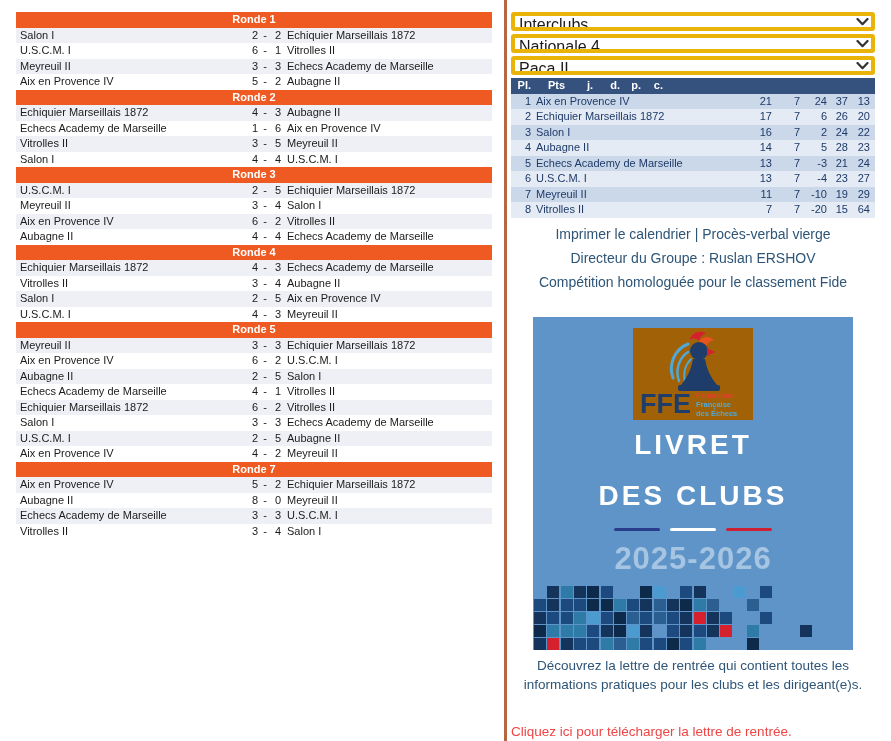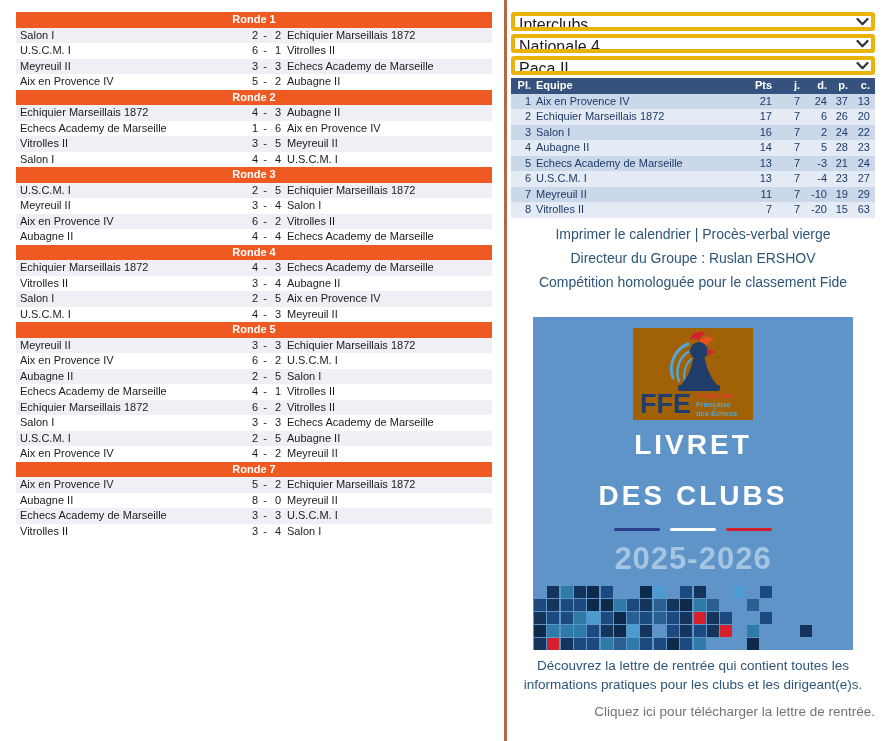--- a/index.html
+++ b/index.html
@@ -78,21 +78,21 @@
   .tricolor{position:absolute;top:211px;left:0;width:100%;display:flex;justify-content:center;gap:10px;}
   .tricolor span{width:46px;height:3px;border-radius:2px;display:block;}
   .banner-season{
     position:absolute;top:224px;left:0;width:100%;text-align:center;
     color:#A6C5E3;font-weight:bold;font-size:31px;letter-spacing:1px;
   }
   .mosaic{position:absolute;left:0;bottom:0;width:100%;height:65px;}
   .mosaic i{position:absolute;width:12px;height:12px;display:block;}
 
   .footer-para{margin-top:6px;text-align:center;font-size:13.5px;color:#2E5577;line-height:19px;}
-  .footer-dl{margin-top:8px;text-align:right;font-size:13.5px;color:#737373;line-height:19px;cursor:pointer;}
+  .footer-dl{margin-top:28px;text-align:left;font-size:13.5px;color:#ef4444;line-height:19px;cursor:pointer;}
 </style>
 </head>
 <body>
 
 <div class="rounds-panel" id="rounds-panel">
     <div class="ronde-header">Ronde 1</div>
     <div class="match-row odd">
       <span class="home">Salon I</span>
       <span class="hs">2</span>
       <span class="sep">-</span>
@@ -320,21 +320,20 @@
       <option>Paca II</option>
     </select>
     <svg class="chev" width="13" height="8" viewBox="0 0 13 8">
         <polyline points="1.5,1 6.5,6.2 11.5,1" stroke="#333" stroke-width="2.2" fill="none" stroke-linecap="round" stroke-linejoin="round"></polyline>
       </svg>
   </div>
 
   <div class="standings">
     <div class="st-header">
       <span class="col-pl">Pl.</span>
-      <span class="col-team">Equipe</span>
       <span class="col-pts">Pts</span>
       <span class="col-j">j.</span>
       <span class="col-d">d.</span>
       <span class="col-p">p.</span>
       <span class="col-c">c.</span>
     </div>
     <div id="standings-body">
         <div class="st-row odd">
           <span class="col-pl">1</span>
           <span class="col-team">Aix en Provence IV</span>
@@ -398,21 +397,21 @@
           <span class="col-p">19</span>
           <span class="col-c">29</span>
         </div>
         <div class="st-row even">
           <span class="col-pl">8</span>
           <span class="col-team">Vitrolles II</span>
           <span class="col-pts">7</span>
           <span class="col-j">7</span>
           <span class="col-d">-20</span>
           <span class="col-p">15</span>
-          <span class="col-c">63</span>
+          <span class="col-c">64</span>
         </div>
       </div>
   </div>
 
   <div class="rlinks">
     <a>Imprimer le calendrier</a>
     <span>|</span>
     <a>Procès-verbal vierge</a>
   </div>
   <div class="rline">Directeur du Groupe : Ruslan ERSHOV</div>

